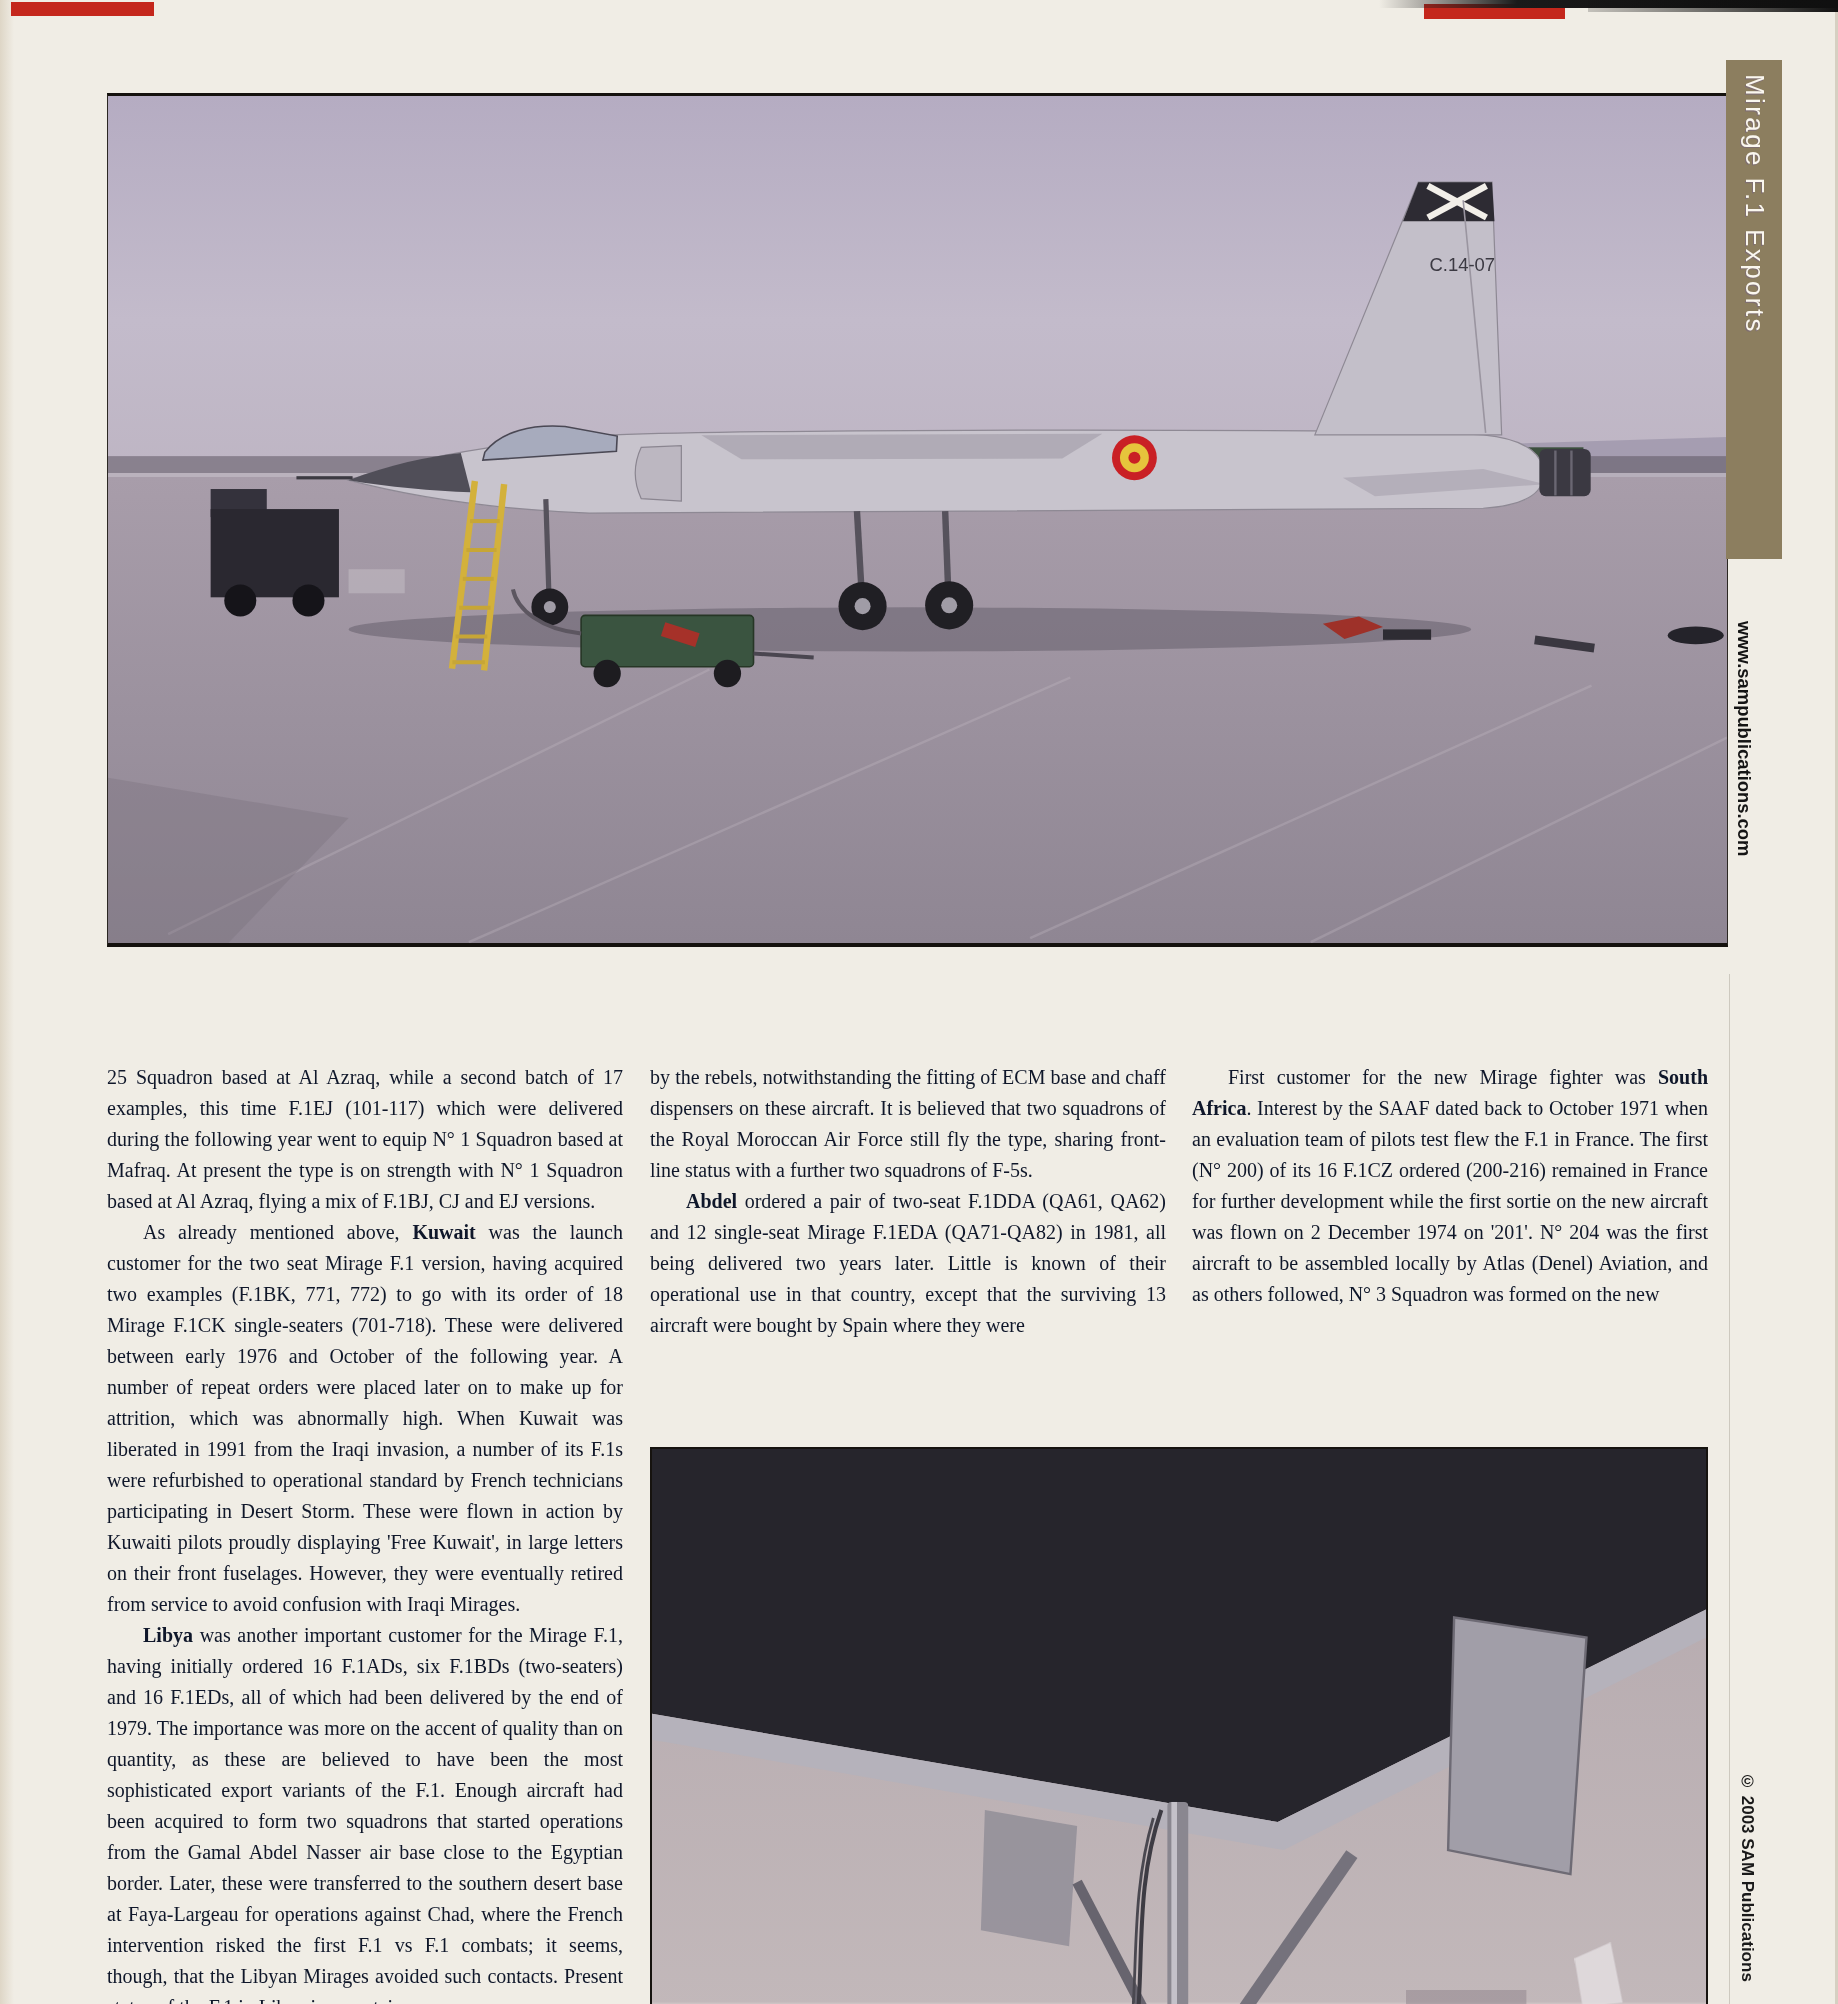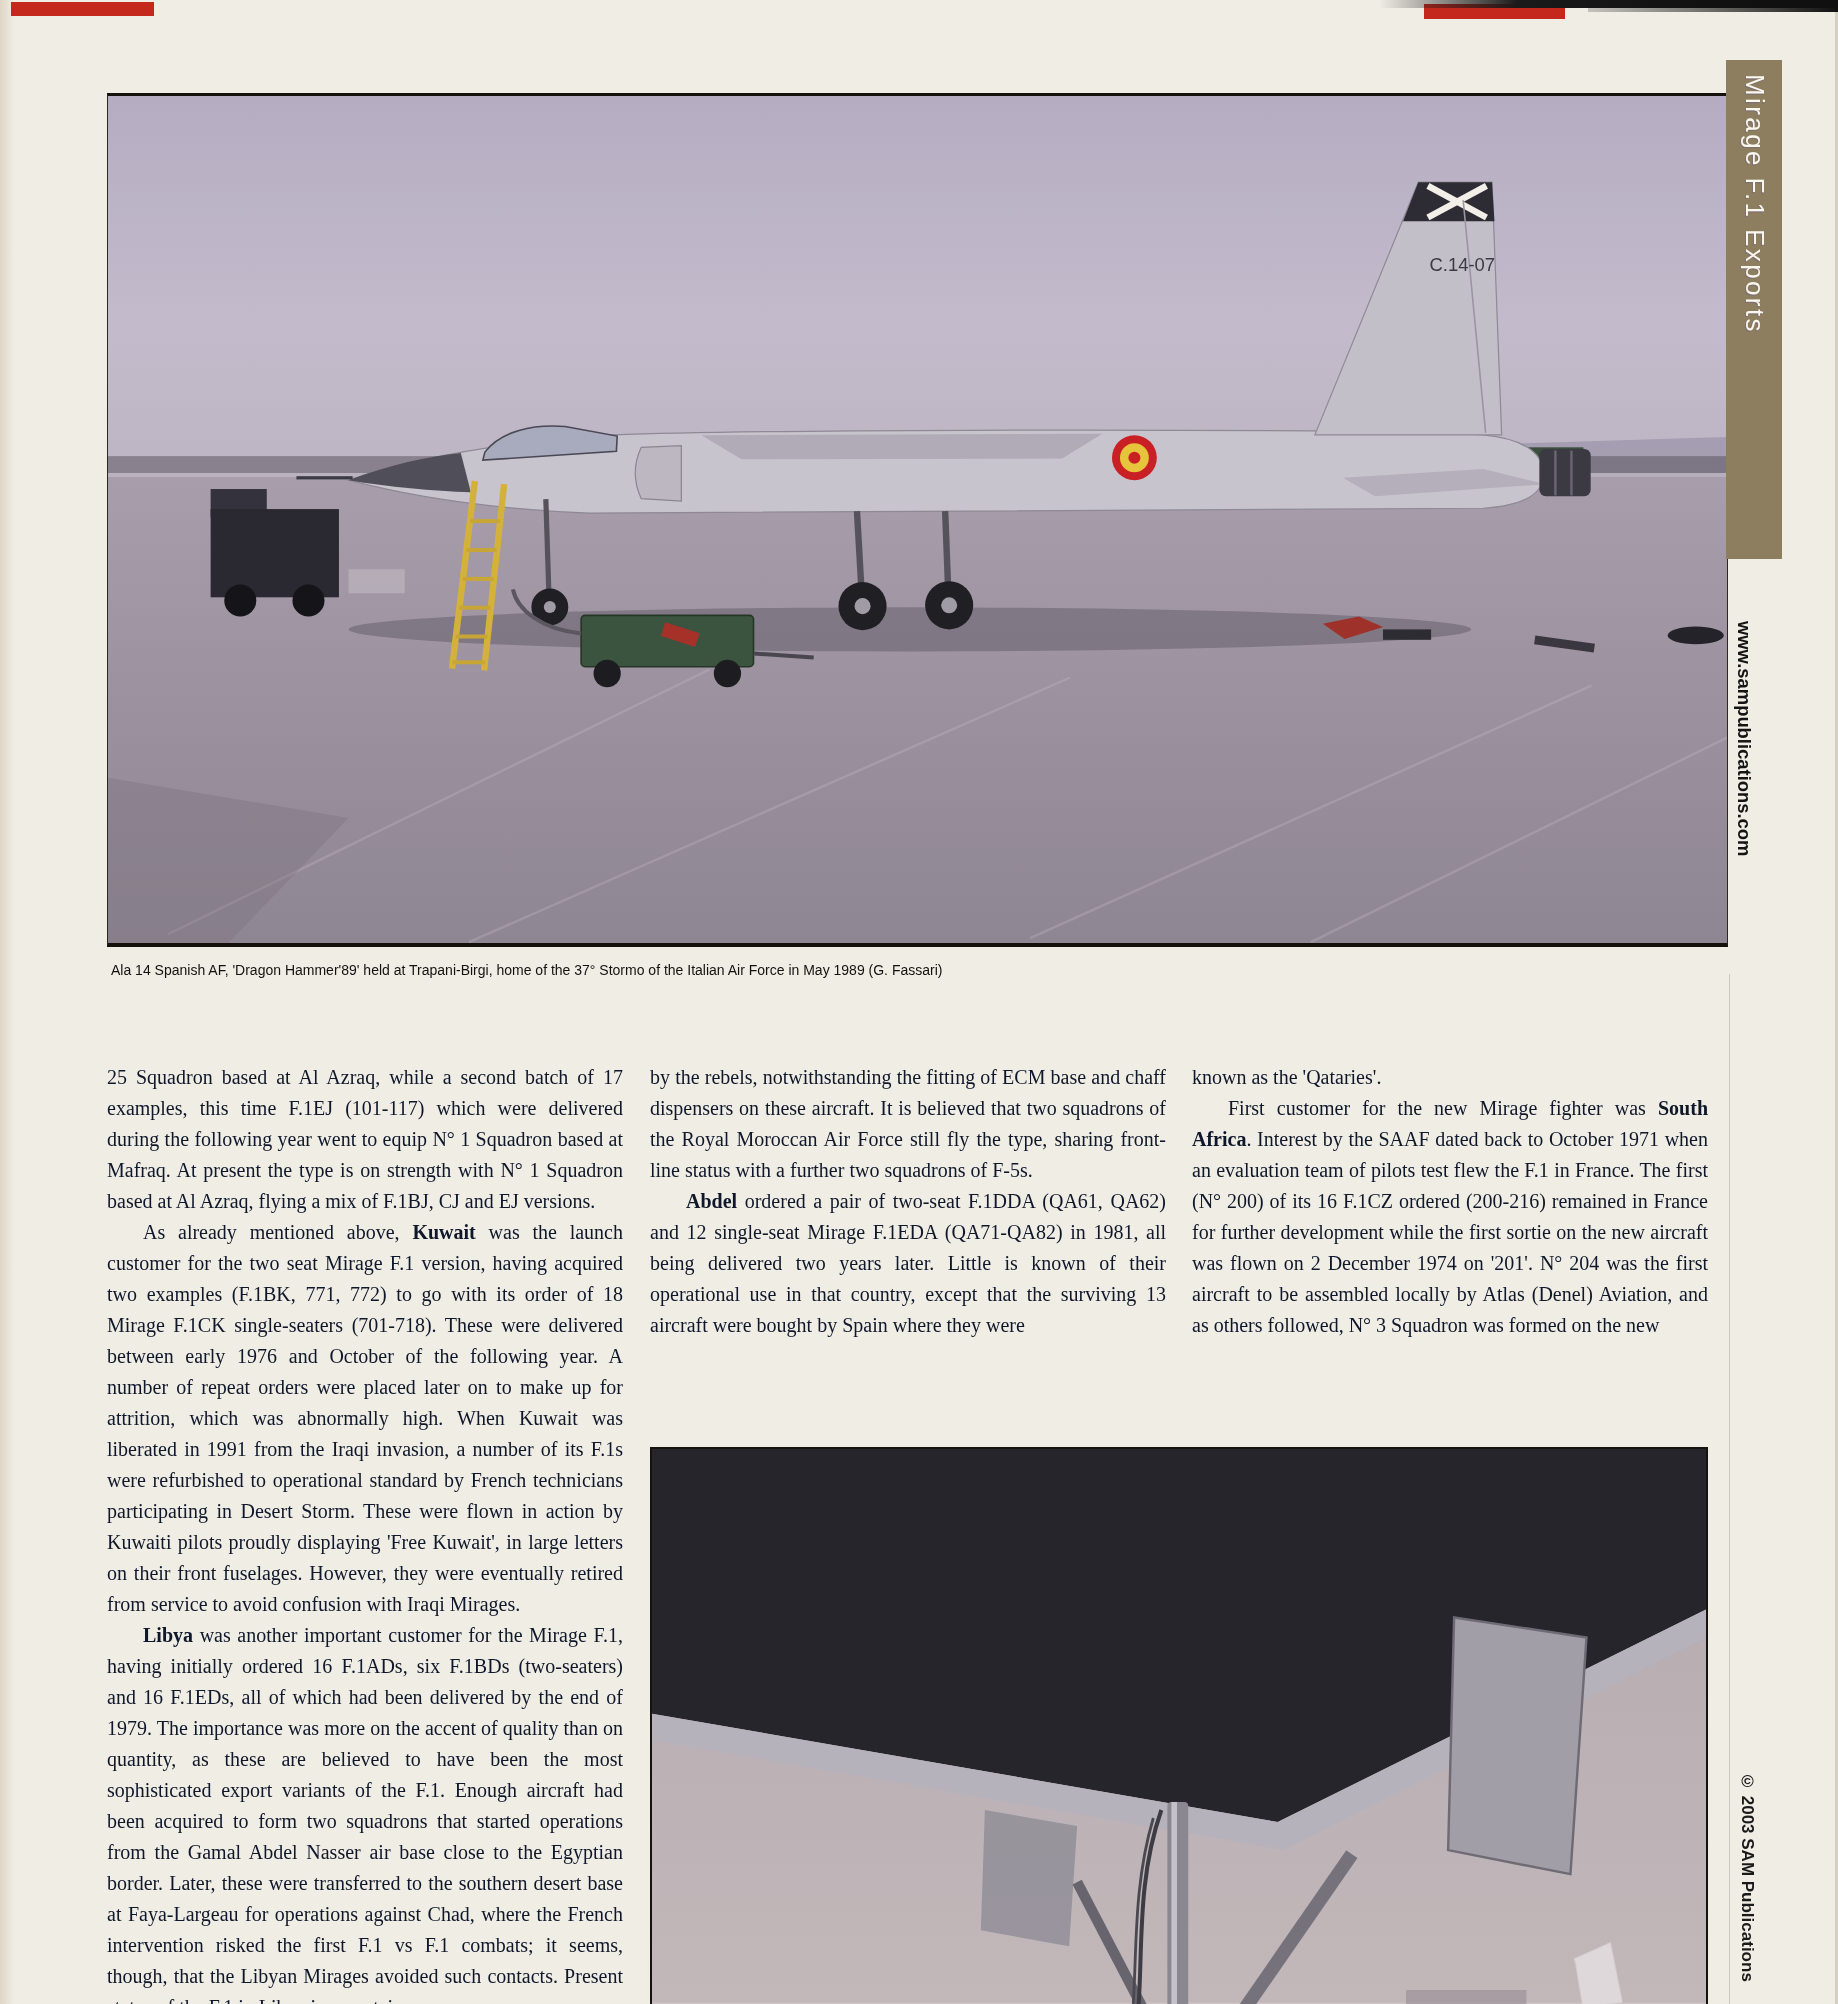--- a/index.html
+++ b/index.html
@@ -163,33 +163,31 @@
       </g>
 
       <g>
         <path d="M 3030 1316 l 90 -18 l 60 26 l -96 30 Z" fill="#9e3129"></path>
         <rect x="3180" y="1330" width="120" height="26" fill="#2e2c33"></rect>
         <rect x="3560" y="1345" width="150" height="22" fill="#3a3740" transform="rotate(8 3560 1345)"></rect>
         <ellipse cx="3960" cy="1345" rx="70" ry="22" fill="#24232a"></ellipse>
       </g>
     </svg>
   </div>
-  <div class="caption c1">Ala 14 Spanish AF, 'Dragon Hammer'89' held at Trapani-Birgi, home of the 37° Stormo of the Italian Air Force in May 1989 (G. Fassari)</div>
 
   <div class="col c1">
       <p class="para"><span>25 Squadron based at Al Azraq, while a second batch of 17 examples, this time F.1EJ (101-117) which were delivered during the following year went to equip N° 1 Squadron based at Mafraq. At present the type is on strength with N° 1 Squadron based at Al Azraq, flying a mix of F.1BJ, CJ and EJ versions.</span></p>
       <p class="para indent"><span>As already mentioned above, </span><span class="b">Kuwait</span><span> was the launch customer for the two seat Mirage F.1 version, having acquired two examples (F.1BK, 771, 772) to go with its order of 18 Mirage F.1CK single-seaters (701-718). These were delivered between early 1976 and October of the following year. A number of repeat orders were placed later on to make up for attrition, which was abnormally high. When Kuwait was liberated in 1991 from the Iraqi invasion, a number of its F.1s were refurbished to operational standard by French technicians participating in Desert Storm. These were flown in action by Kuwaiti pilots proudly displaying 'Free Kuwait', in large letters on their front fuselages. However, they were eventually retired from service to avoid confusion with Iraqi Mirages.</span></p>
       <p class="para indent"><span class="b">Libya</span><span> was another important customer for the Mirage F.1, having initially ordered 16 F.1ADs, six F.1BDs (two-seaters) and 16 F.1EDs, all of which had been delivered by the end of 1979. The importance was more on the accent of quality than on quantity, as these are believed to have been the most sophisticated export variants of the F.1. Enough aircraft had been acquired to form two squadrons that started operations from the Gamal Abdel Nasser air base close to the Egyptian border. Later, these were transferred to the southern desert base at Faya-Largeau for operations against Chad, where the French intervention risked the first F.1 vs F.1 combats; it seems, though, that the Libyan Mirages avoided such contacts. Present status of the F.1 in Libya is uncertain.</span></p>
     </div>
   <div class="col c2">
       <p class="para"><span>by the rebels, notwithstanding the fitting of ECM base and chaff dispensers on these aircraft. It is believed that two squadrons of the Royal Moroccan Air Force still fly the type, sharing front-line status with a further two squadrons of F-5s.</span></p>
       <p class="para indent"><span class="b">Abdel</span><span> ordered a pair of two-seat F.1DDA (QA61, QA62) and 12 single-seat Mirage F.1EDA (QA71-QA82) in 1981, all being delivered two years later. Little is known of their operational use in that country, except that the surviving 13 aircraft were bought by Spain where they were</span></p>
     </div>
   <div class="col c3">
-      <p class="para"><span>known as the 'Qataries'.</span></p>
       <p class="para indent"><span>First customer for the new Mirage fighter was </span><span class="b">South Africa</span><span>. Interest by the SAAF dated back to October 1971 when an evaluation team of pilots test flew the F.1 in France. The first (N° 200) of its 16 F.1CZ ordered (200-216) remained in France for further development while the first sortie on the new aircraft was flown on 2 December 1974 on '201'. N° 204 was the first aircraft to be assembled locally by Atlas (Denel) Aviation, and as others followed, N° 3 Squadron was formed on the new</span></p>
     </div>
 
   <div class="photo gear">
     <svg viewBox="0 0 2628 2548" preserveAspectRatio="none">
       <defs>
         <linearGradient id="tarmac2" x1="0" y1="0" x2="0" y2="1">
           <stop offset="0" stop-color="#b4a8ad"></stop>
             <stop offset="0.55" stop-color="#c2b8ba"></stop>
           <stop offset="1" stop-color="#cac0c1"></stop>

